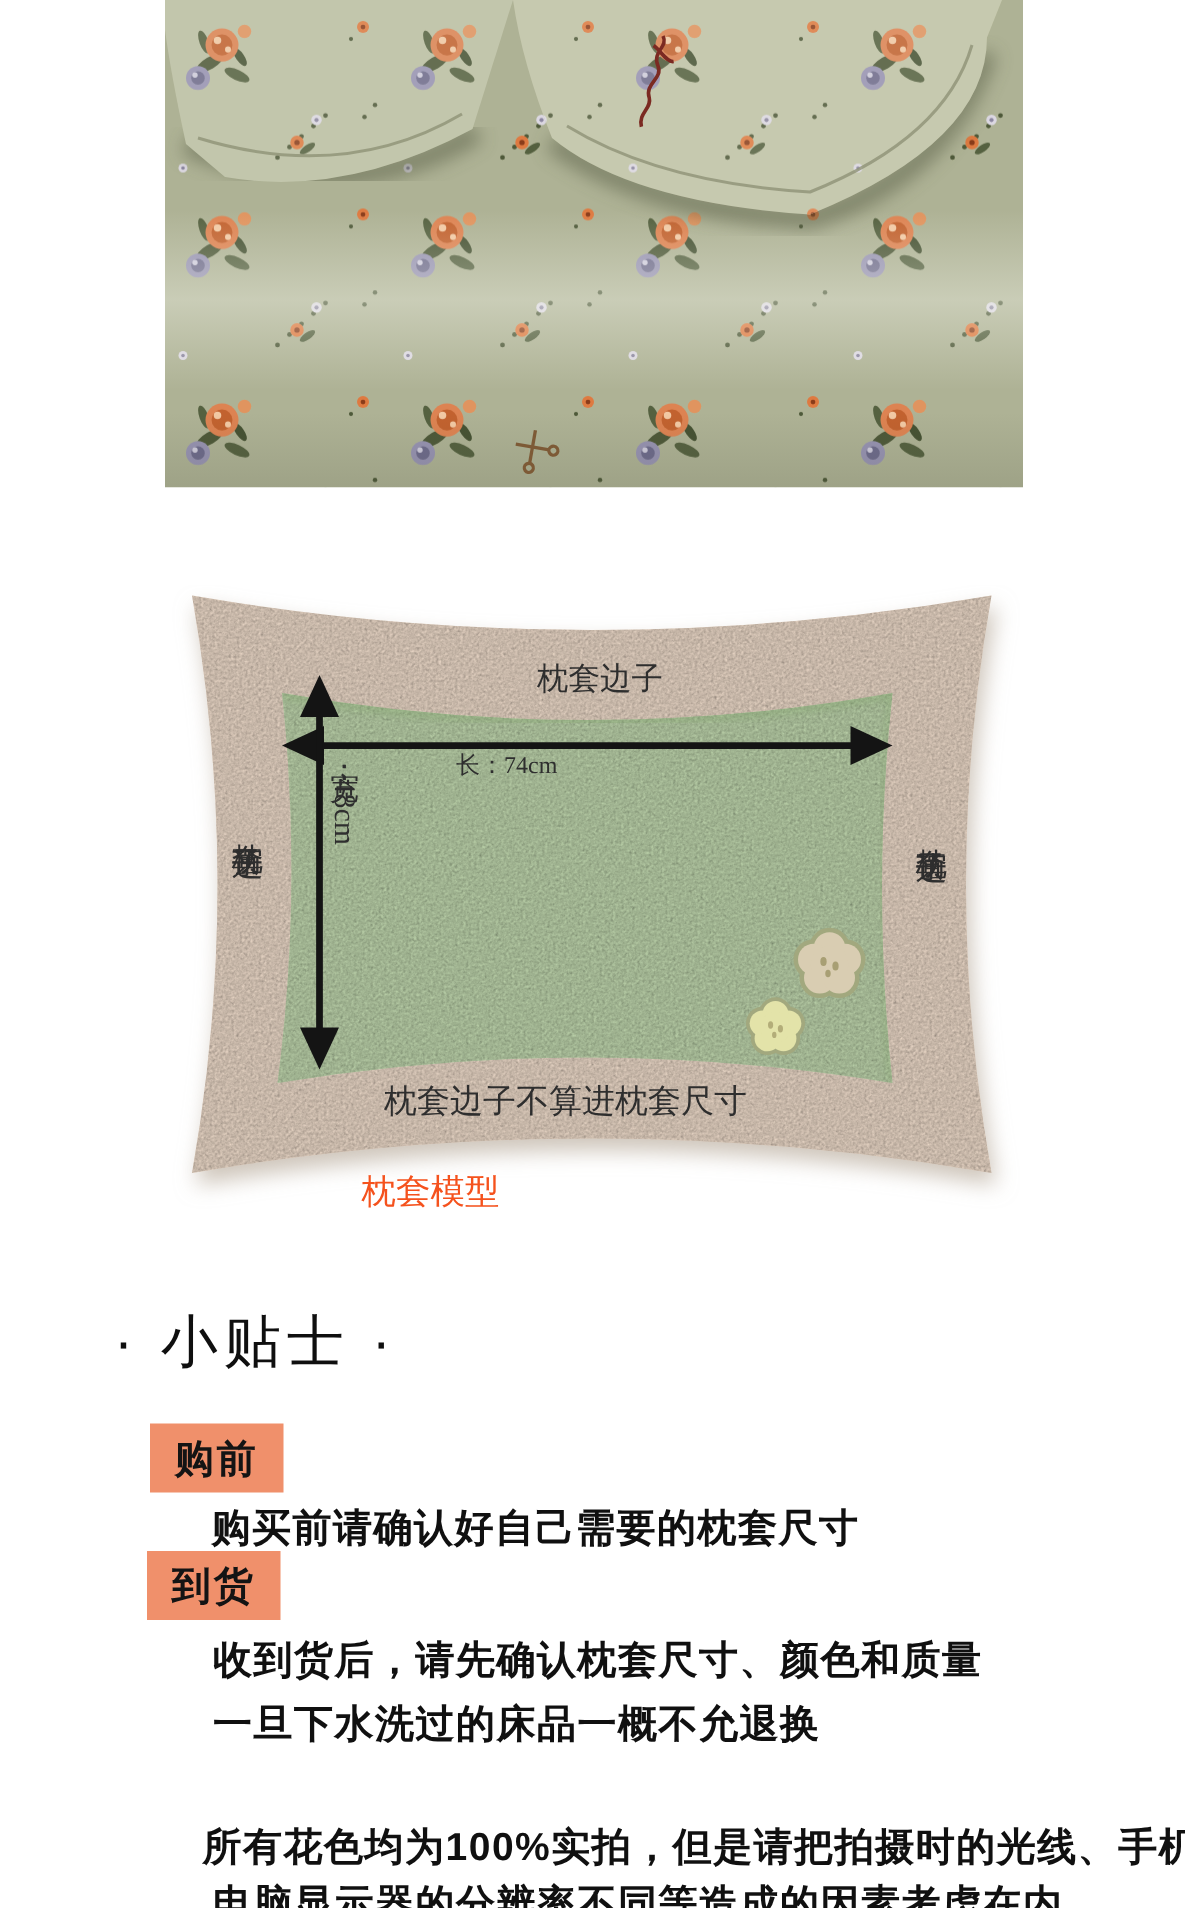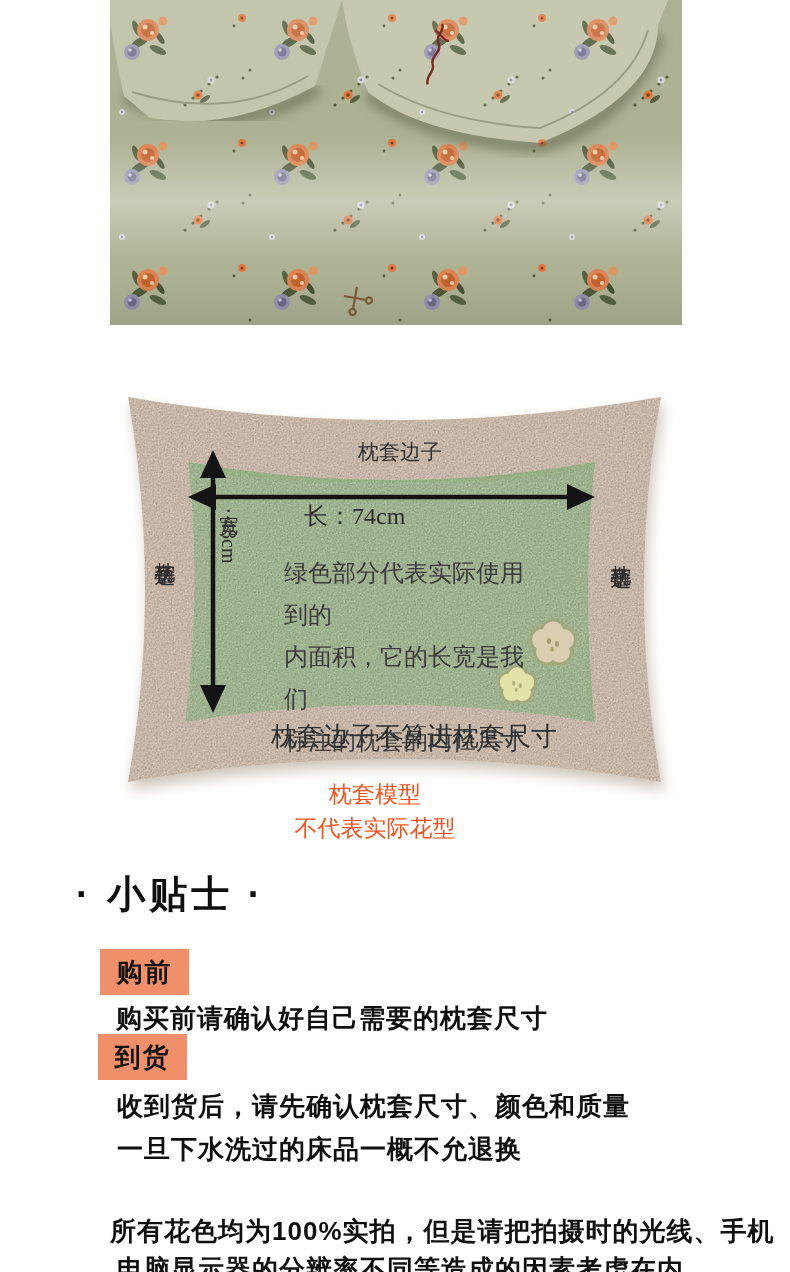--- a/index.html
+++ b/index.html
@@ -6,42 +6,42 @@
   .page{position:relative;width:790px;height:1272px;background:#ffffff;overflow:hidden;
         font-family:"Liberation Sans","DejaVu Sans",sans-serif;}
   .abs{position:absolute;}
 
   
   .photo{left:110px;top:0;width:572px;height:325px;}
 
   
   .dg-text{color:#2e2e2e;font-family:"Liberation Serif","DejaVu Serif",serif;}
   .dg-top-label{left:330px;top:438px;width:140px;text-align:center;font-size:21px;}
-  .dg-length{left:304px;top:500px;font-size:24px;}
+  .dg-length{left:304px;top:500px;font-size:16px;}
   .dg-width{left:216px;top:499px;height:130px;font-size:20px;
             writing-mode:vertical-rl;text-orientation:mixed;}
   .dg-note{left:284px;top:552px;width:260px;font-size:24px;line-height:42px;color:#3b3b3b;}
   .dg-side{writing-mode:vertical-rl;text-orientation:upright;font-size:21px;letter-spacing:1px;}
   .dg-side-left{left:151px;top:546px;}
   .dg-side-right{left:607px;top:549px;}
-  .dg-bottom-note{left:197px;top:719px;width:360px;text-align:right;font-size:26px;}
-  .dg-caption{left:255px;width:240px;text-align:center;font-size:23px;color:#f5521d;
+  .dg-bottom-note{left:197px;top:719px;width:360px;text-align:center;font-size:22px;}
+  .dg-caption{left:241px;width:240px;font-size:23px;color:#f5521d;
               font-family:"Liberation Serif","DejaVu Serif",serif;}
   .dg-caption-1{top:779px;}
   .dg-caption-2{top:813px;}
 
   
-  .tips-title{left:76px;top:869px;font-size:38px;font-weight:700;color:#0f0f0f;letter-spacing:4px;}
+  .tips-title{left:76px;top:869px;font-size:38px;font-weight:400;color:#0f0f0f;letter-spacing:4px;}
   .tip-badge{background:#f0906b;color:#141414;font-size:26px;font-weight:700;
              width:89px;height:46px;display:flex;align-items:center;justify-content:center;
              letter-spacing:2px;}
   .badge-1{left:100px;top:949px;}
   .badge-2{left:98px;top:1034px;}
   .badge-3{left:98px;top:1159px;}
-  .tip-line{font-size:26px;font-weight:700;color:#101010;letter-spacing:1px;white-space:nowrap;}
+  .tip-line{font-size:26px;font-weight:700;color:#101010;letter-spacing:1px;white-space:nowrap;margin-left:25px;}
   .line-1{left:116px;top:1001px;}
   .line-2{left:117px;top:1089px;}
   .line-3{left:117px;top:1132px;}
   .line-4{left:110px;top:1214px;}
   .line-5{left:117px;top:1252px;}
 </style>
 </head>
 <body>
 
 <div class="page">
@@ -216,30 +216,24 @@
             <ellipse cx="4" cy="1" rx="2.1" ry="3"></ellipse>
           <ellipse cx="-1" cy="6" rx="1.8" ry="2.5"></ellipse>
         </g>
       </g>
     </svg>
   </div>
 
   <div class="abs dg-text dg-top-label">枕套边子</div>
   <div class="abs dg-text dg-length">长：74cm</div>
   <div class="abs dg-text dg-width">宽：48cm</div>
-  <div class="abs dg-note">
-    <div>绿色部分代表实际使用到的</div>
-    <div>内面积，它的长宽是我们</div>
-    <div>标注的枕套的内径尺寸</div>
-  </div>
   <div class="abs dg-text dg-side dg-side-left">枕套边子</div>
   <div class="abs dg-text dg-side dg-side-right">枕套边子</div>
   <div class="abs dg-text dg-bottom-note">枕套边子不算进枕套尺寸</div>
   <div class="abs dg-caption dg-caption-1">枕套模型</div>
-  <div class="abs dg-caption dg-caption-2">不代表实际花型</div>
 
   <div class="abs tips-title">· 小贴士 ·</div>
 
   <div class="abs tip-badge badge-1">购前</div>
   <div class="abs tip-line line-1">购买前请确认好自己需要的枕套尺寸</div>
 
   <div class="abs tip-badge badge-2">到货</div>
   <div class="abs tip-line line-2">收到货后，请先确认枕套尺寸、颜色和质量</div>
   <div class="abs tip-line line-3">一旦下水洗过的床品一概不允退换</div>
 

